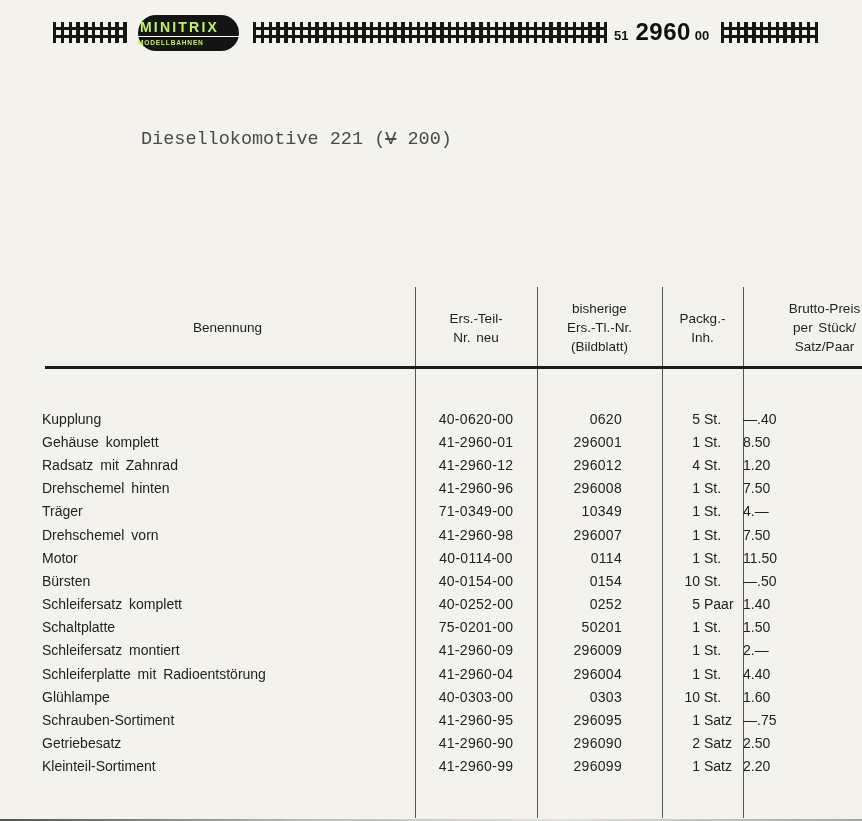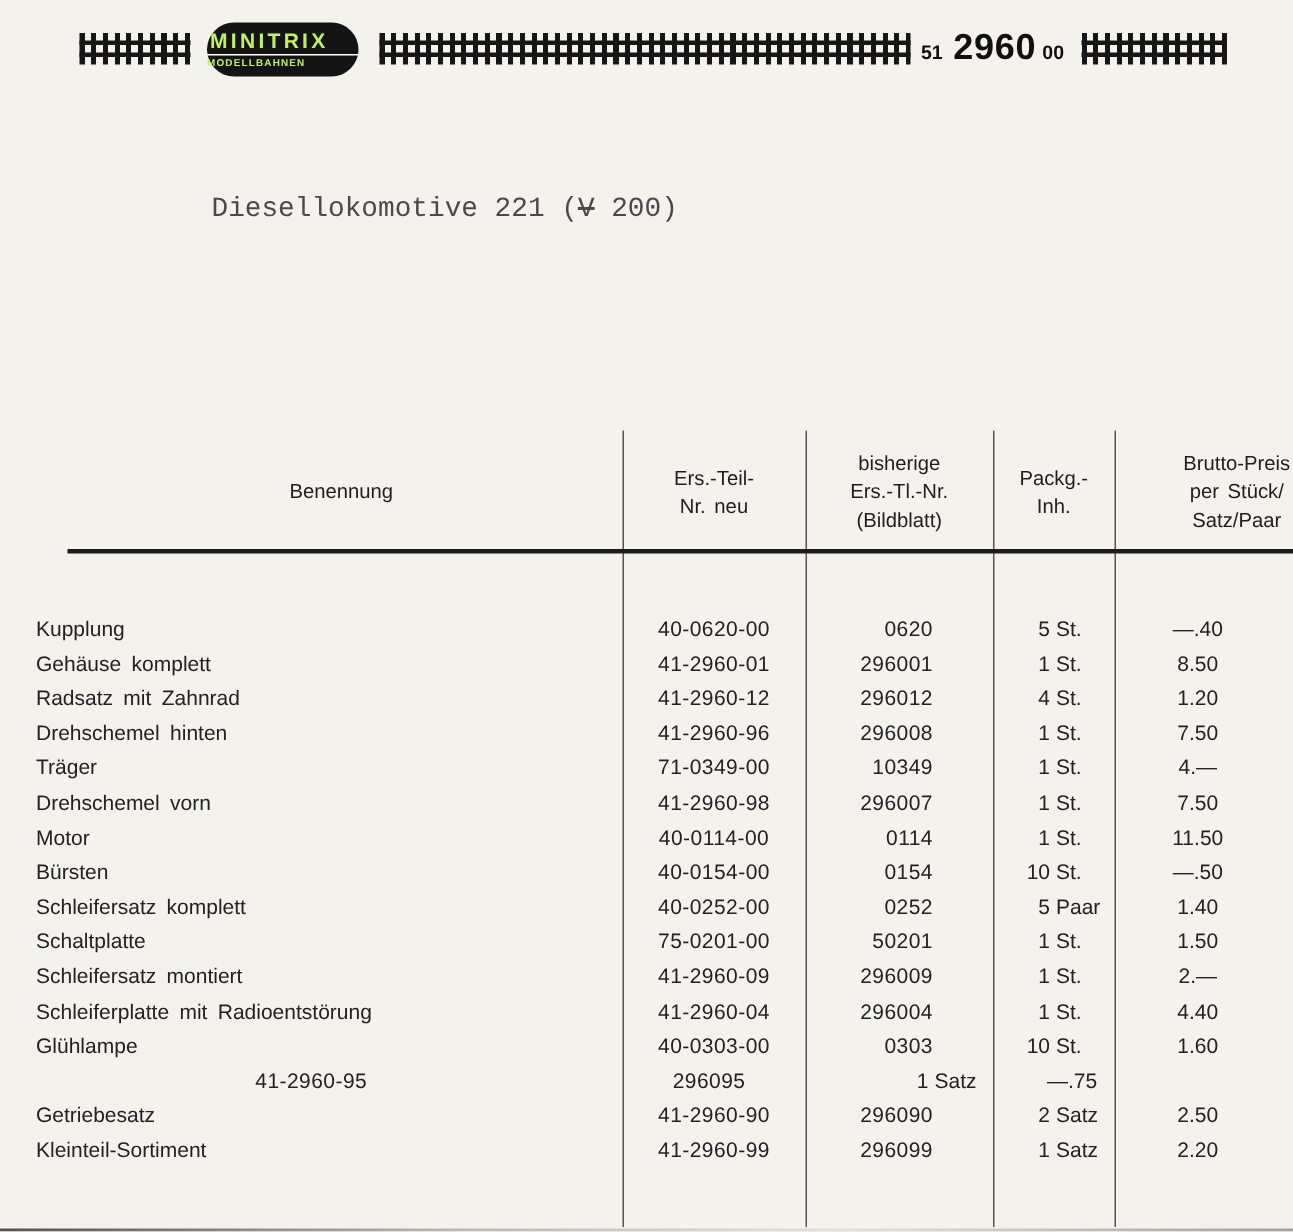--- a/index.html
+++ b/index.html
@@ -69,27 +69,27 @@
   .h3{left:537px;width:125px;top:299px;}
   .h4{left:662px;width:81px;top:309px;}
   .h5{left:743px;width:125px;top:299px;margin-left:19px;}
 
   .rows{position:absolute;left:0;top:407px;width:862px;}
   .row{
     display:grid;grid-template-columns:415px 122px 125px 81px 119px;
     height:23.2px;align-items:center;font-size:14px;color:#222222;
   }
   .c{white-space:nowrap;}
-  .c1{padding-left:24px;word-spacing:3px;}
+  .c1{padding-left:42px;word-spacing:3px;}
   .c2{text-align:center;letter-spacing:.3px;}
   .c3{text-align:right;padding-right:40px;letter-spacing:.3px;}
   .c4{display:flex;align-items:baseline;}
   .c4 .qty{flex:1;text-align:right;}
   .c4 .unit{width:39px;text-align:left;margin-left:4px;}
-  .c5{text-align:center;padding-right:44px;margin-left:36px;}
+  .c5{text-align:left;padding-right:44px;}
 
   .scan-edge{
     position:absolute;left:0;right:0;bottom:0;height:2.5px;
     background:linear-gradient(90deg,rgba(15,15,15,.7) 0%,rgba(15,15,15,.25) 35%,rgba(15,15,15,.08) 65%,rgba(15,15,15,.35) 100%);
   }
 </style>
 </head>
 <body>
 
 <div class="page">
@@ -296,20 +296,21 @@
           <div class="c c2">40-0303-00</div>
           <div class="c c3">0303</div>
           <div class="c c4">
             <span class="qty">10</span>
             <span class="unit">St.</span>
           </div>
           <div class="c c5">1.60</div>
         </div>
 
         <div class="row">
+          <div class="c c1">Schrauben-Sortiment</div>
           <div class="c c2">41-2960-95</div>
           <div class="c c3">296095</div>
           <div class="c c4">
             <span class="qty">1</span>
             <span class="unit">Satz</span>
           </div>
           <div class="c c5">—.75</div>
         </div>
 
         <div class="row">

